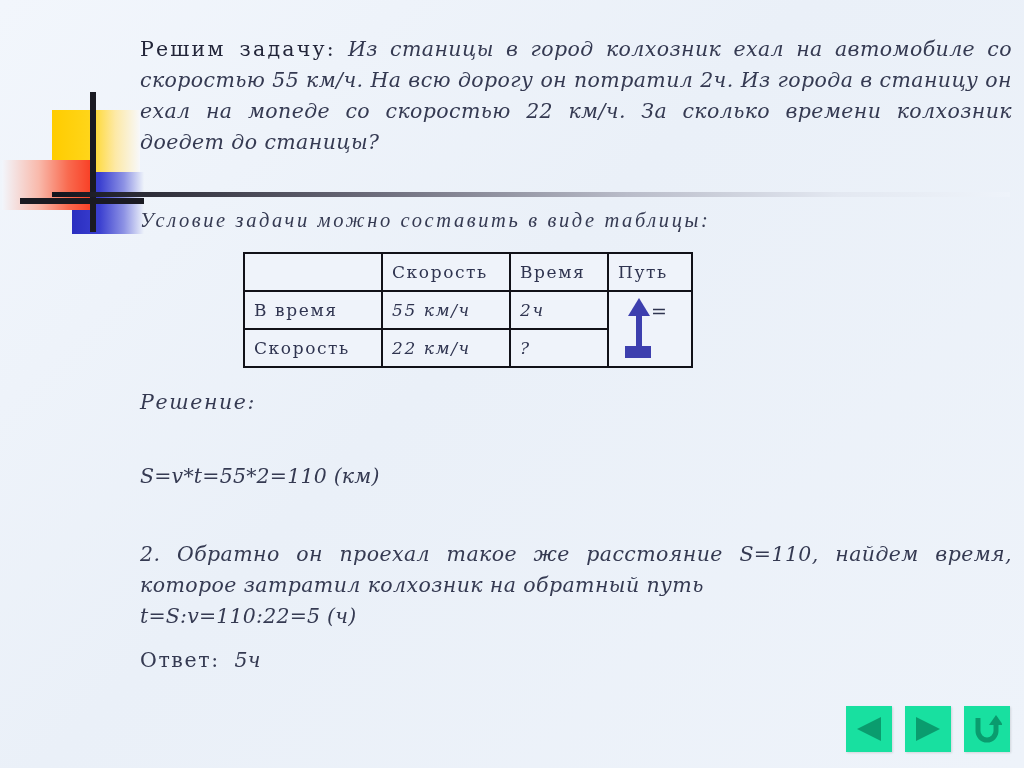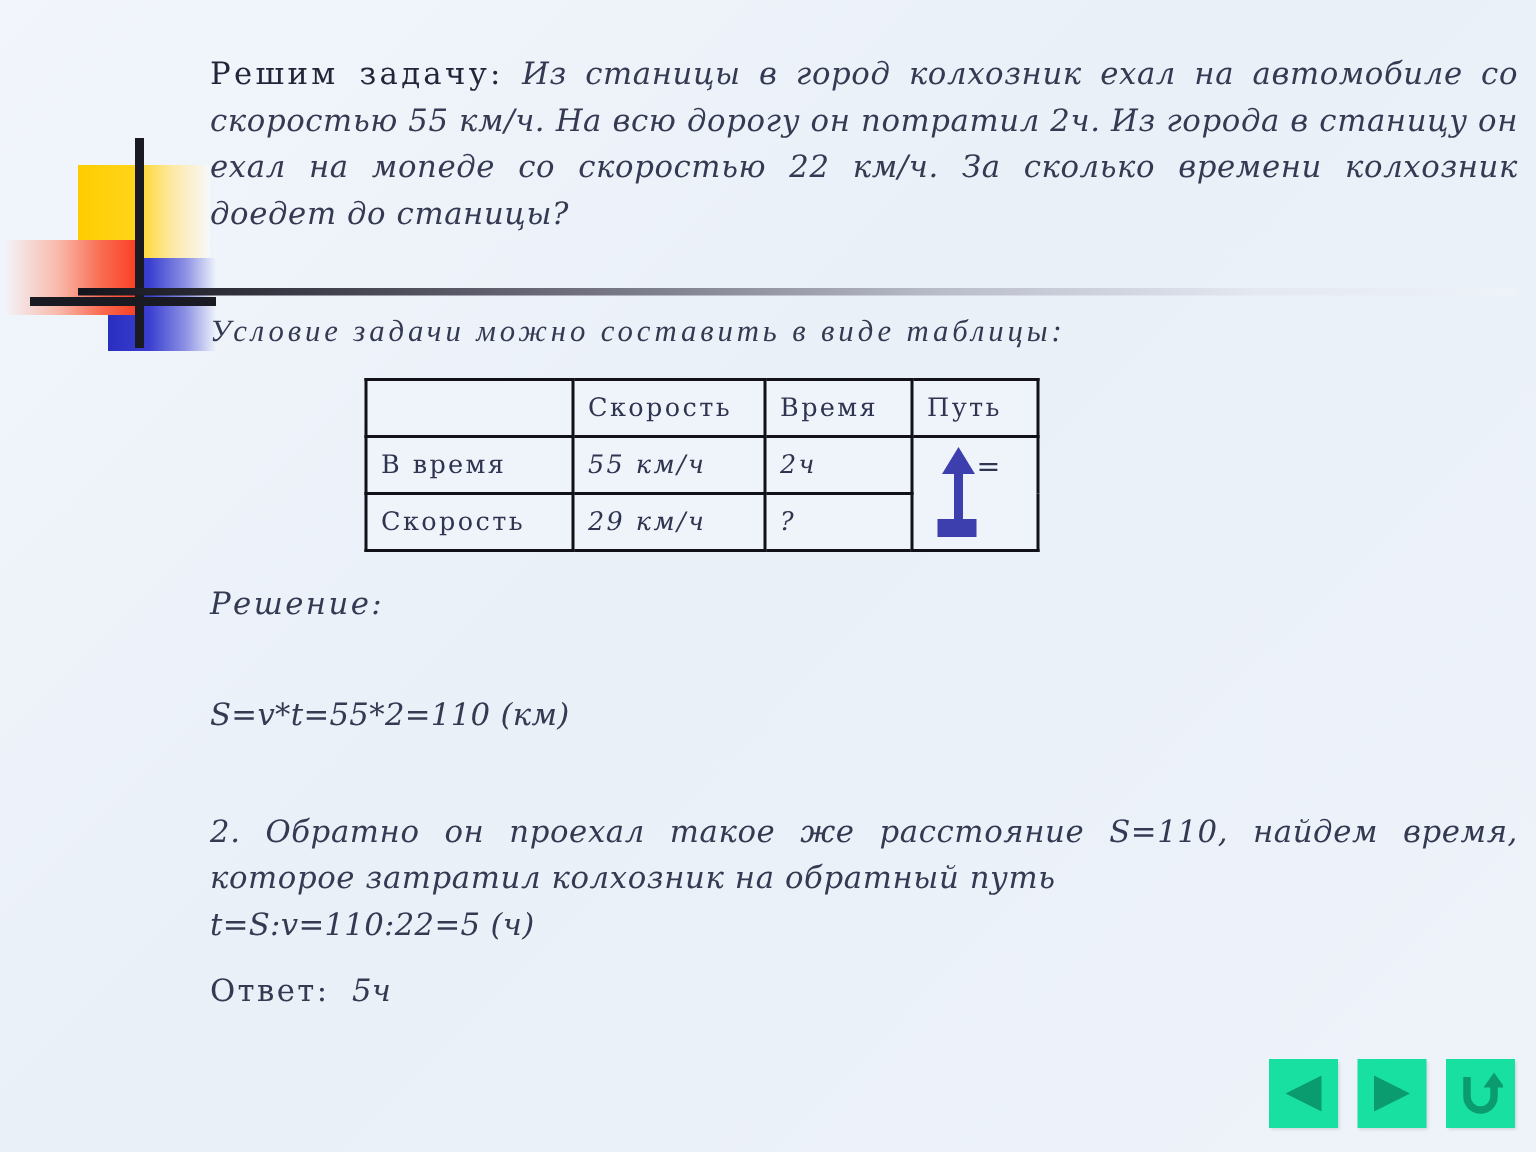--- a/index.html
+++ b/index.html
@@ -246,21 +246,21 @@
                 <polygon points="22,2 33,20 11,20" fill="#3d3fae"></polygon>
 
                 <rect x="8" y="50" width="26" height="12" fill="#3d3fae"></rect>
               </svg>
               <span class="eqsign">=</span>
             </div>
           </td>
         </tr>
         <tr>
           <td class="rowhead">Скорость</td>
-          <td class="val">29 км/ч</td>
+          <td class="val">22 км/ч</td>
           <td class="time">?</td>
         </tr>
       </tbody>
     </table>
   </div>
 
   <div class="body-text noju" id="solution-label">
     <span class="lbl-solution underlined">Решение:</span>
   </div>
 

